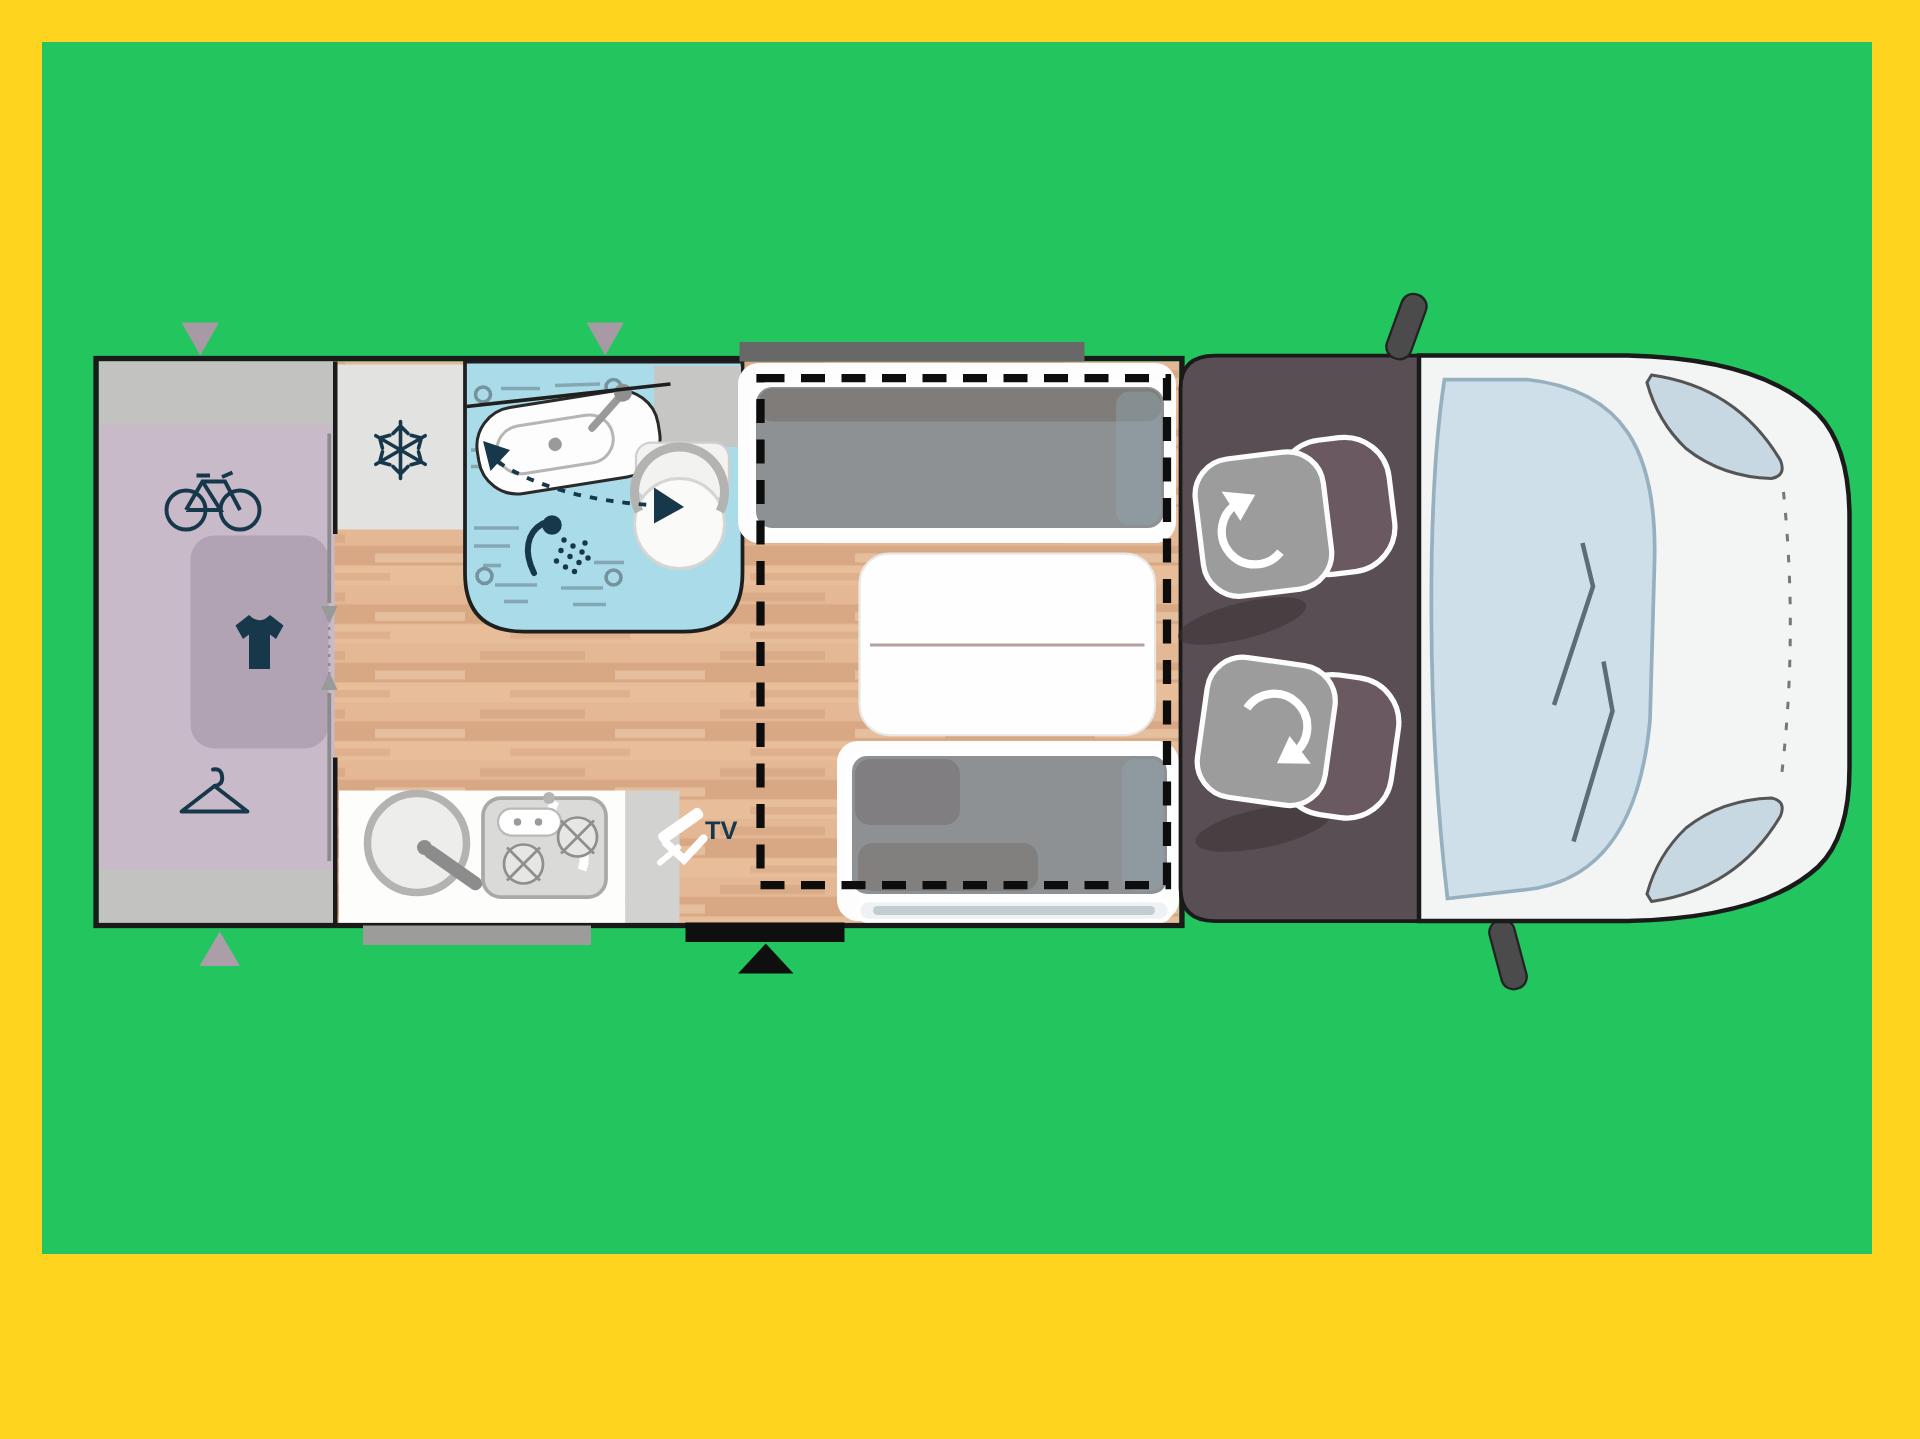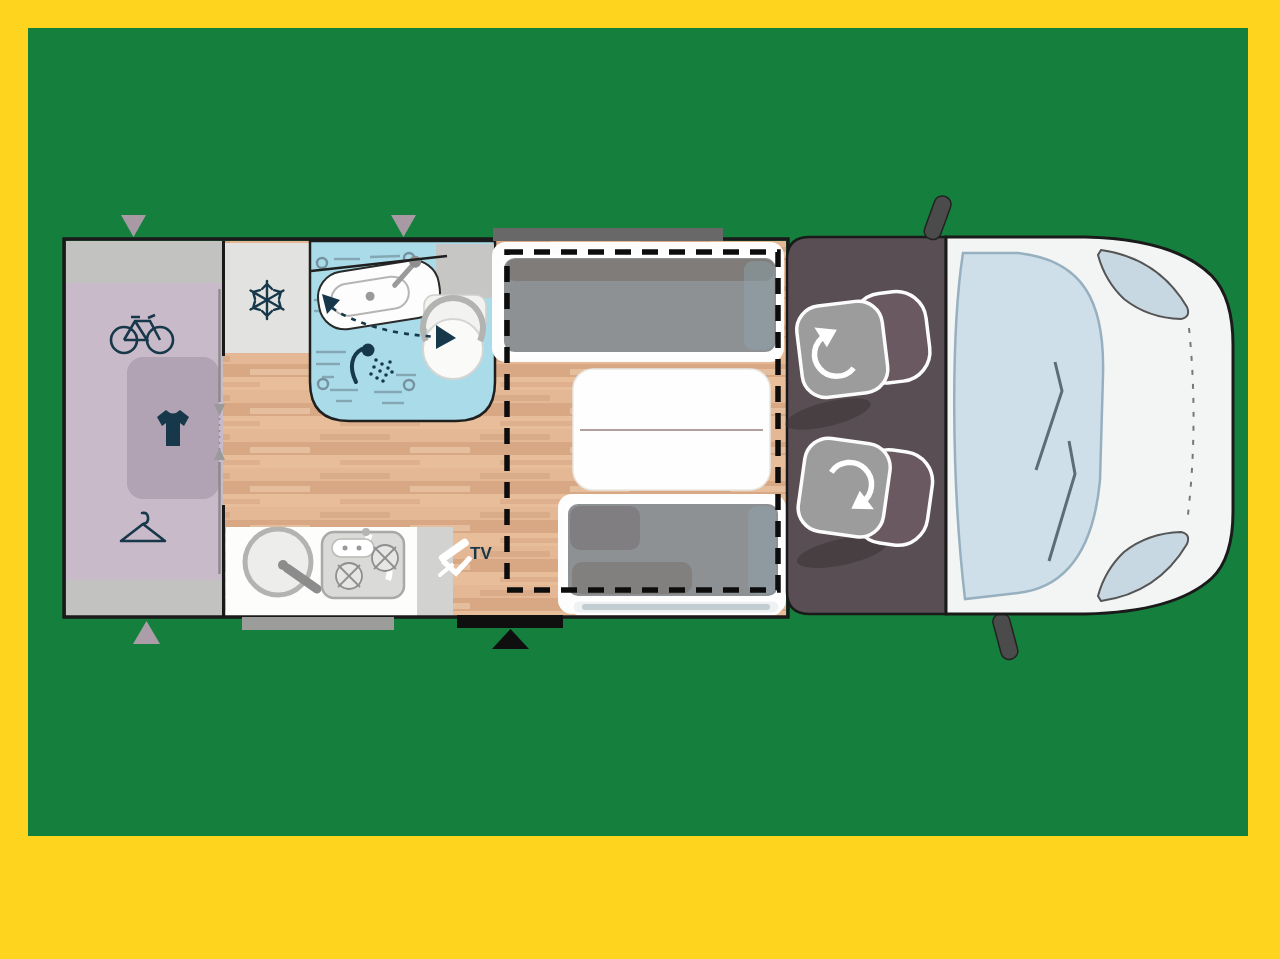--- a/index.html
+++ b/index.html
@@ -1,16 +1,16 @@
 <!DOCTYPE html>
 <html><head>
 <meta charset="utf-8">
 <style>
   html,body{margin:0;padding:0;background:#ffffff;}
-  #canvas{position:relative;width:1280px;height:959px;background:#15803d;overflow:hidden;
+  #canvas{position:relative;width:1280px;height:959px;background:#22c55e;overflow:hidden;
           font-family:"Liberation Sans",sans-serif;}
   .frame{position:absolute;background:#ffd41e;}
   #frame-top{left:0;top:0;width:1280px;height:28px;}
   #frame-left{left:0;top:0;width:28px;height:959px;}
   #frame-right{left:1248px;top:0;width:32px;height:959px;}
   #footer-bar{left:0;top:836px;width:1280px;height:123px;}
   #plan-svg{position:absolute;left:0;top:0;width:1280px;height:959px;}
 </style>
 </head>
 <body>

